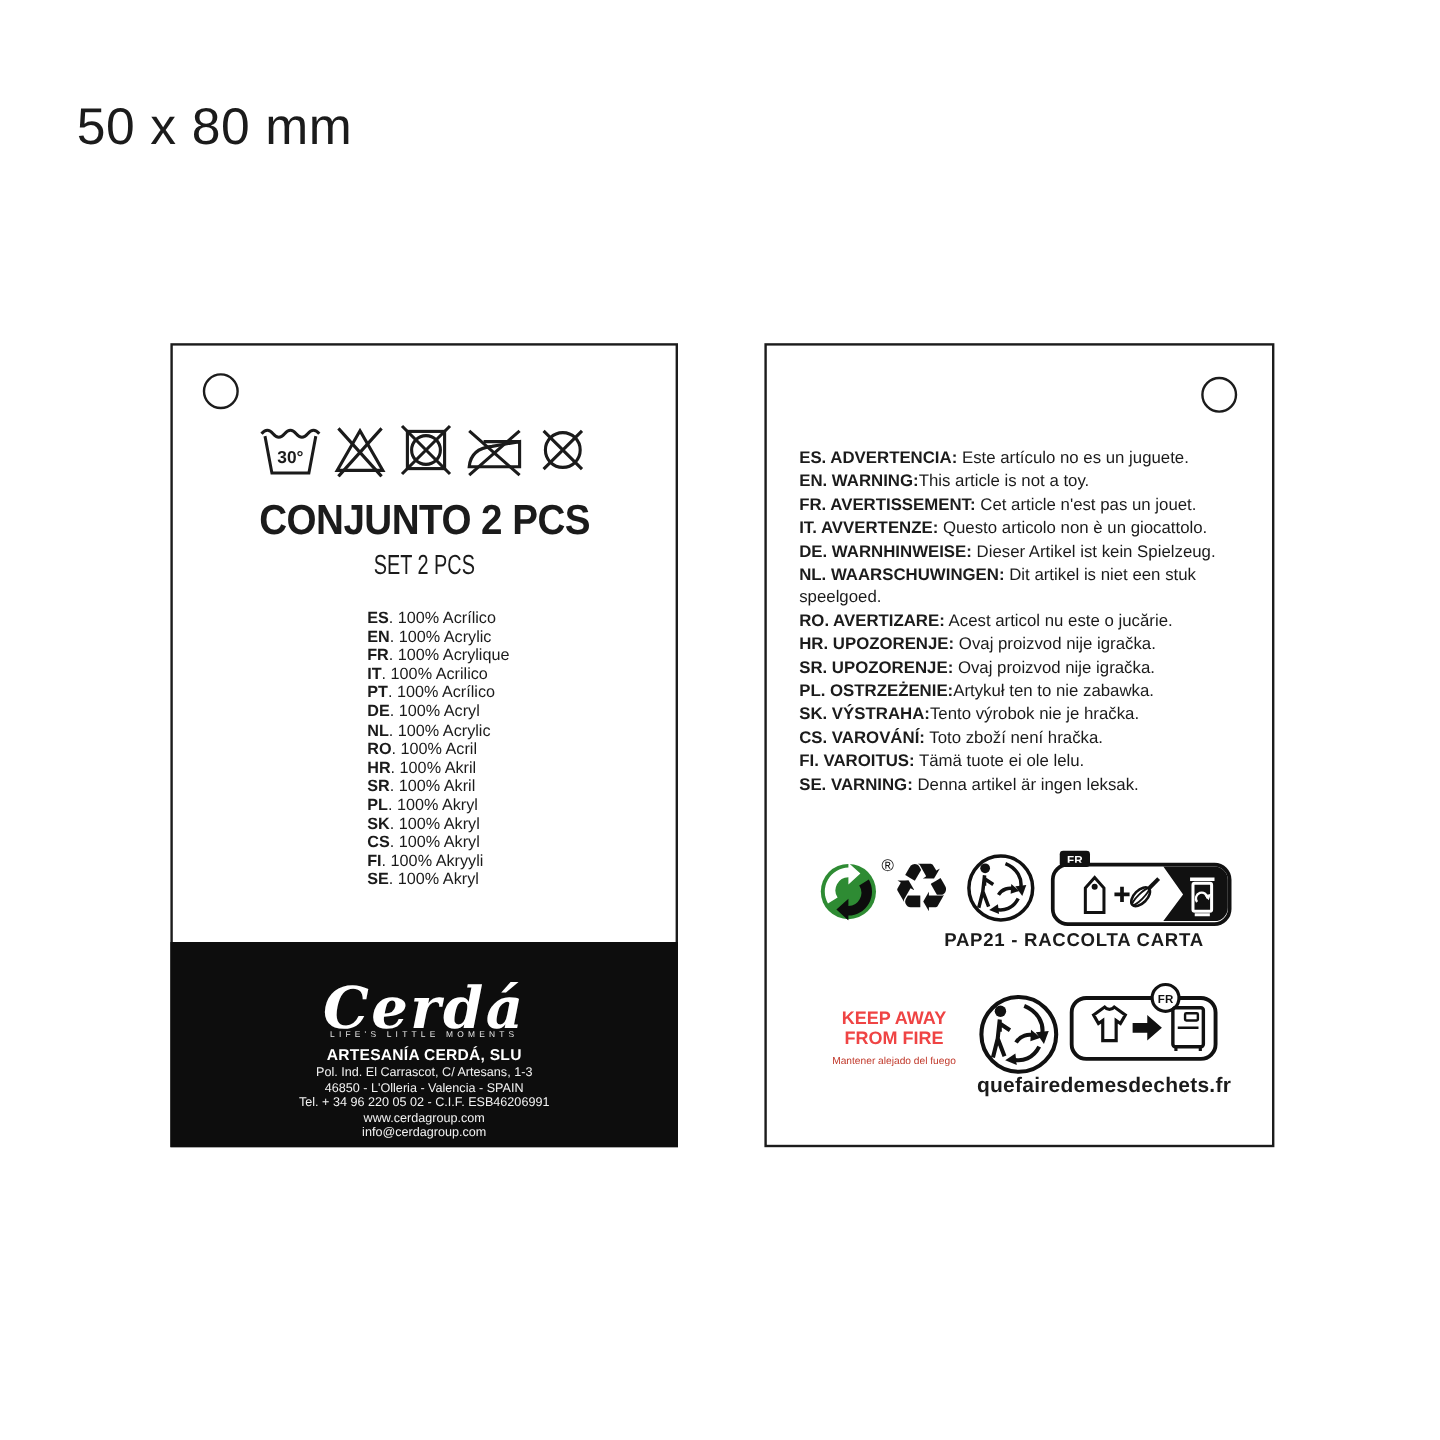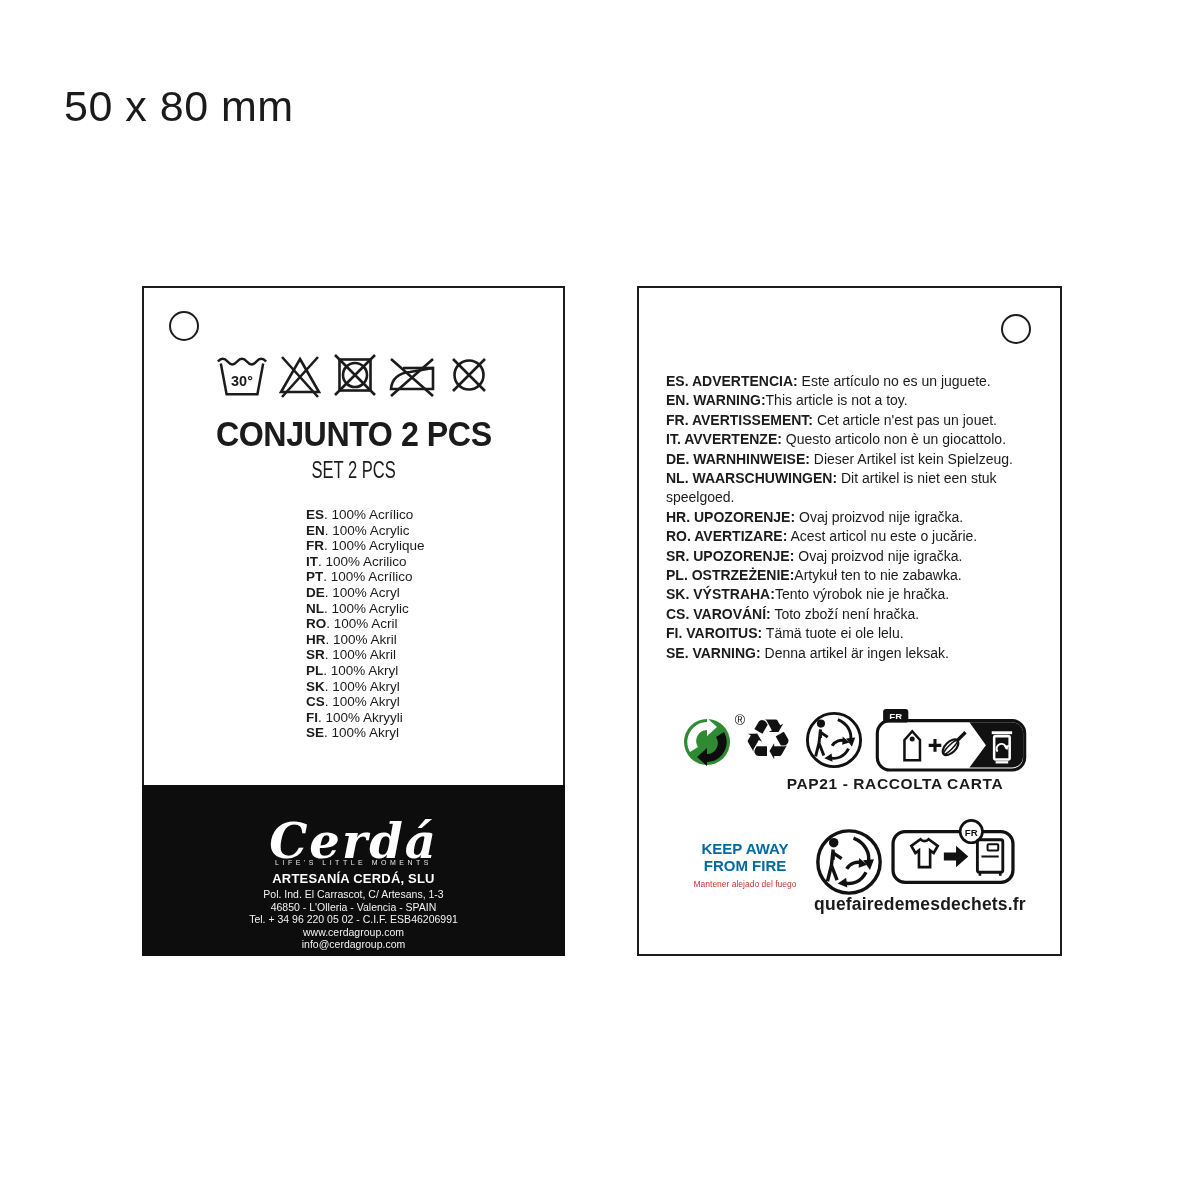--- a/index.html
+++ b/index.html
@@ -35,21 +35,21 @@
   
   .warnings { position:absolute; left:27px; top:84px; width:377px; font-size:14px; line-height:19.4px; }
   .warn-line b { font-weight:700; }
   .icons-row { position:absolute; left:44px; top:420px; display:flex; align-items:center; gap:12px; }
   .greenpoint { position:relative; width:48px; height:48px; }
   .greenpoint .reg { position:absolute; top:-6px; right:-14px; font-size:14px; color:#111; }
   .mobius { font-family:"DejaVu Sans", sans-serif; font-size:56px; line-height:1; color:#111; transform:translateY(-2px); }
   .pap { position:absolute; left:100px; top:487px; width:312px; text-align:center; font-size:15.5px; font-weight:700; letter-spacing:0.6px; white-space:nowrap; }
 
   .fire { position:absolute; left:38px; top:552px; width:136px; text-align:center; }
-  .fire-main { font-size:15px; line-height:17px; font-weight:700; color:#0369a1; }
+  .fire-main { font-size:15px; line-height:17px; font-weight:700; color:#ef4444; }
   .fire-sub { margin-top:5px; font-size:8.5px; color:#c1392b; }
 
   .triman2 { position:absolute; left:176px; top:540px; }
   .frbox2 { position:absolute; left:252px; top:530px; }
   .deck-url { position:absolute; left:136px; top:606px; width:290px; text-align:center; font-size:17.5px; font-weight:700; letter-spacing:0.2px; white-space:nowrap; }
 </style>
 </head>
 <body>
 
 <div class="canvas">
@@ -161,23 +161,23 @@
 
         <div class="warn-line"><b>FR. AVERTISSEMENT:</b><span> Cet article n'est pas un jouet.</span></div>
 
         <div class="warn-line"><b>IT. AVVERTENZE:</b><span> Questo articolo non è un giocattolo.</span></div>
 
 
         <div class="warn-line"><b>DE. WARNHINWEISE:</b><span> Dieser Artikel ist kein Spielzeug.</span></div>
 
         <div class="warn-line"><b>NL. WAARSCHUWINGEN:</b><span> Dit artikel is niet een stuk speelgoed.</span></div>
 
+        <div class="warn-line"><b>RO. AVERTIZARE:</b><span> Acest articol nu este o jucărie.</span></div>
+
         <div class="warn-line"><b>HR. UPOZORENJE:</b><span> Ovaj proizvod nije igračka.</span></div>
-
-        <div class="warn-line"><b>RO. AVERTIZARE:</b><span> Acest articol nu este o jucărie.</span></div>
 
         <div class="warn-line"><b>SR. UPOZORENJE:</b><span> Ovaj proizvod nije igračka.</span></div>
 
         <div class="warn-line"><b>PL. OSTRZEŻENIE:</b><span>Artykuł ten to nie zabawka.</span></div>
 
         <div class="warn-line"><b>SK. VÝSTRAHA:</b><span>Tento výrobok nie je hračka.</span></div>
 
         <div class="warn-line"><b>CS. VAROVÁNÍ:</b><span> Toto zboží není hračka.</span></div>
 
         <div class="warn-line"><b>FI. VAROITUS:</b><span> Tämä tuote ei ole lelu.</span></div>

